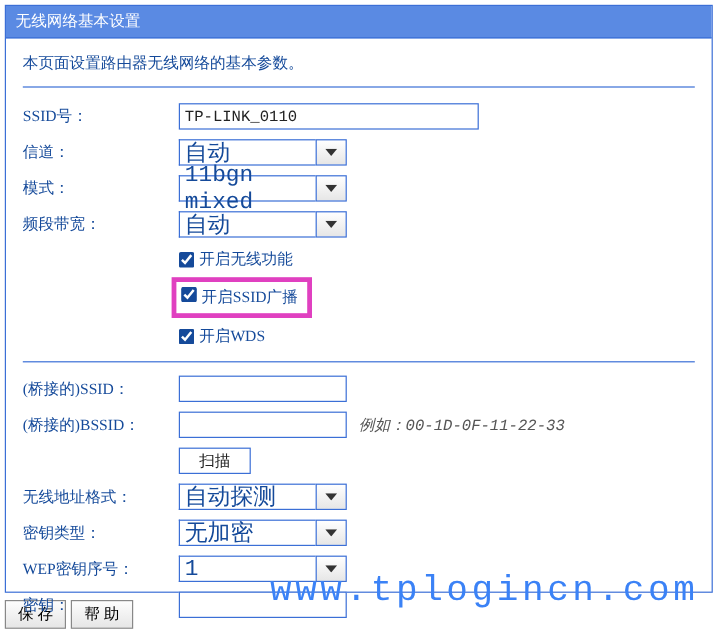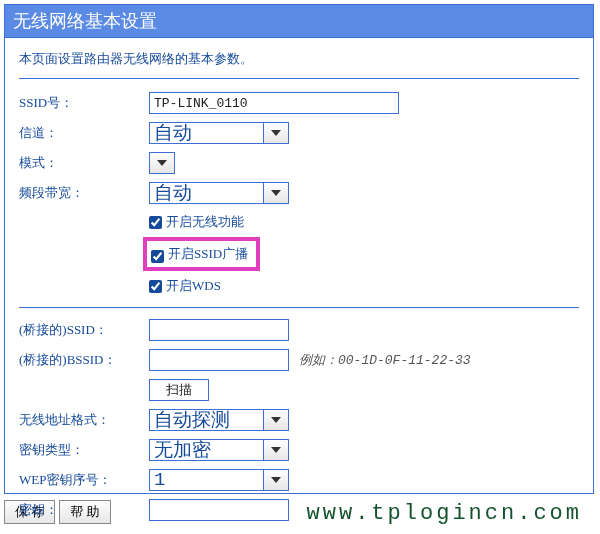--- a/index.html
+++ b/index.html
@@ -15,21 +15,21 @@
       border: 1px solid #3b6fd6;
       margin: 4px;
       width: 590px;
       height: 490px;
       position: relative;
     }
     .panel-title {
       background: #5a8ae3;
       color: #fff;
       padding: 4px 8px;
-      font-size: 18px;
+      font-size: 13px;
       border-bottom: 1px solid #3b6fd6;
     }
     .panel-body {
       padding: 12px 14px;
       color: #154a9a;
     }
     .intro {
       padding-bottom: 10px;
       margin-bottom: 12px;
       border-bottom: 1px solid #3b6fd6;
@@ -93,21 +93,21 @@
     }
     .checkbox-row input[type="checkbox"] {
       margin-right: 4px;
       accent-color: #154a9a;
     }
     .highlight {
       border: 4px solid #e040c0;
       padding: 4px 8px 4px 4px;
       margin-left: 124px;
       display: inline-flex;
-      align-items: flex-end;
+      align-items: flex-start;
       margin-bottom: 4px;
     }
     .highlight input[type="checkbox"] { margin-right: 4px; accent-color: #154a9a; }
     .divider {
       border-top: 1px solid #3b6fd6;
       margin: 10px 0;
     }
     .example {
       color: #555;
       font-family: "Courier New", monospace;
@@ -127,25 +127,25 @@
       padding: 2px 10px;
       border: 1px solid #888;
       background: linear-gradient(#fdfdfd, #e6e6e6);
       cursor: pointer;
       min-width: 50px;
       text-align: center;
     }
     .watermark {
       position: absolute;
       right: 18px;
-      bottom: 8px;
+      bottom: 24px;
       font-family: "Courier New", monospace;
-      font-size: 22px;
+      font-size: 30px;
       letter-spacing: 3px;
-      color: #14532d;
+      color: #3b82f6;
       pointer-events: none;
     }
   </style>
 </head>
 <body>
 
 <div class="panel">
   <div class="panel-title">无线网络基本设置</div>
   <div class="panel-body">
 
@@ -164,20 +164,21 @@
           <svg viewBox="0 0 10 6">
               <path d="M0 0 L5 6 L10 0 Z" fill="#333"></path>
             </svg>
         </div>
       </div>
     </div>
 
     <div class="form-row">
       <div class="label">模式：</div>
       <div class="select-wrap">
+        <div class="select-display mono">11bgn mixed</div>
         <div class="select-btn">
           <svg viewBox="0 0 10 6">
               <path d="M0 0 L5 6 L10 0 Z" fill="#333"></path>
             </svg>
         </div>
       </div>
     </div>
 
     <div class="form-row">
       <div class="label">频段带宽：</div>

